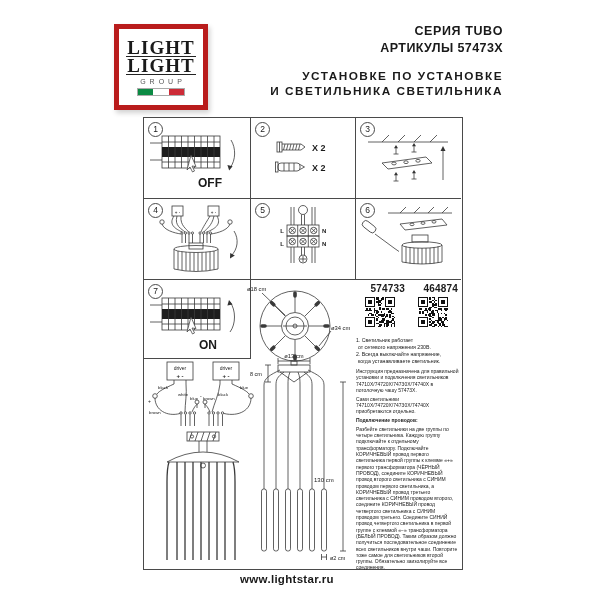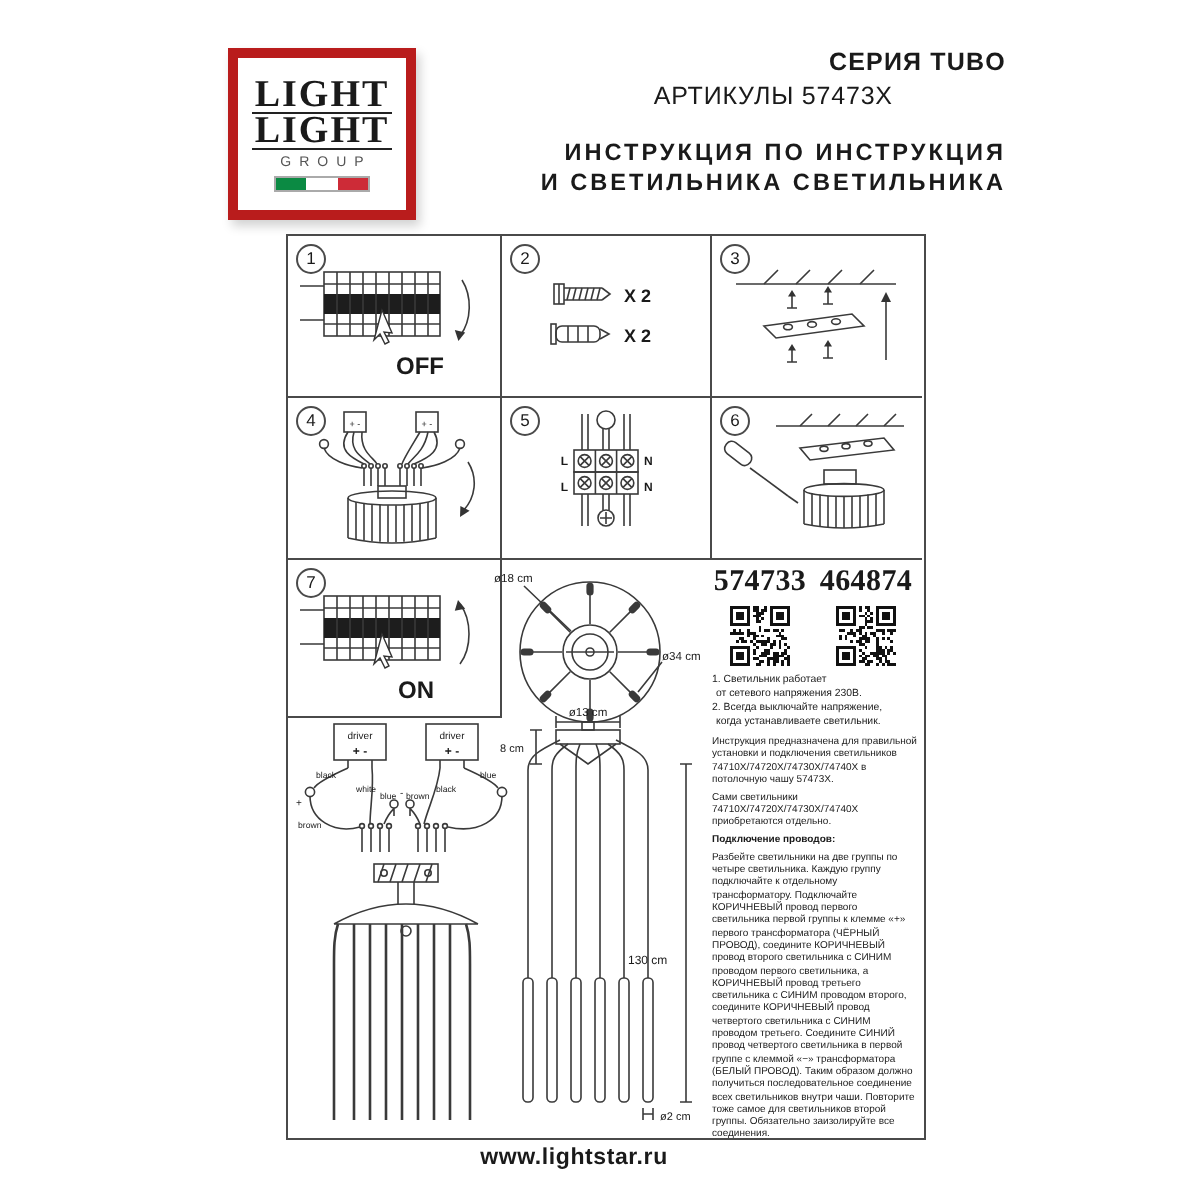--- a/index.html
+++ b/index.html
@@ -8,42 +8,42 @@
   
   .logo{left:114px;top:24px;width:84px;height:76px;border:5px solid #b91c1c;box-shadow:2px 3px 5px rgba(0,0,0,.18);
         display:flex;flex-direction:column;align-items:center;justify-content:center;background:#fff;}
   .logo-word{font-family:"Liberation Serif",serif;font-weight:bold;font-size:19px;letter-spacing:1px;line-height:17px;
              border-bottom:1px solid #222;padding:0 1px;}
   .logo-group{font-size:7px;letter-spacing:4px;color:#555;margin-top:3px;padding-left:4px;}
   .logo-flag{width:46px;height:6px;display:flex;border:1px solid #aaa;margin-top:3px;}
   .logo-flag div{flex:1;}
   .head-right{right:97px;top:24px;text-align:right;}
   .hr-series{font-size:12.5px;font-weight:bold;letter-spacing:.6px;}
-  .hr-articles{font-size:12.5px;font-weight:normal;letter-spacing:.4px;margin-top:3px;text-align:center;}
+  .hr-articles{font-size:12.5px;font-weight:bold;letter-spacing:.4px;margin-top:3px;}
   .hr-title{margin-top:14px;font-size:11.8px;font-weight:bold;letter-spacing:1.5px;line-height:15px;}
   
   .frame{left:143px;top:117px;width:318px;height:451px;border:1px solid #4a4a4a;background:#fff;}
   .cell{position:absolute;box-sizing:border-box;}
   .c1{left:0;top:0;width:107px;height:81px;border-right:1px solid #4a4a4a;border-bottom:1px solid #4a4a4a;}
   .c2{left:107px;top:0;width:105px;height:81px;border-right:1px solid #4a4a4a;border-bottom:1px solid #4a4a4a;}
   .c3{left:212px;top:0;width:105px;height:81px;border-bottom:1px solid #4a4a4a;}
   .c4{left:0;top:81px;width:107px;height:81px;border-right:1px solid #4a4a4a;border-bottom:1px solid #4a4a4a;}
   .c5{left:107px;top:81px;width:105px;height:81px;border-right:1px solid #4a4a4a;border-bottom:1px solid #4a4a4a;}
   .c6{left:212px;top:81px;width:105px;height:81px;border-bottom:1px solid #4a4a4a;}
   .c7{left:0;top:162px;width:107px;height:79px;border-right:1px solid #4a4a4a;border-bottom:1px solid #4a4a4a;}
   .stepnum{position:absolute;left:4px;top:4px;width:13px;height:13px;border:1px solid #4a4a4a;border-radius:50%;
            font-size:8.5px;line-height:13px;text-align:center;background:#fff;z-index:2;}
   .cell svg{position:absolute;left:0;top:0;}
   .ln{fill:none;stroke:#3a3a3a;stroke-width:.8;}
   .tx{fill:#1a1a1a;font-family:"Liberation Sans",sans-serif;}
   
   .topview{left:98px;top:162px;width:122px;height:94px;}
   .qrblock{left:211px;top:165px;width:106px;display:flex;}
   .qr-col{width:50px;margin-right:3px;}
-  .qr-label{font-size:15px;font-weight:bold;text-align:center;letter-spacing:.2px;font-family:Liberation Serif, serif;}
+  .qr-label{font-size:10px;font-weight:bold;text-align:right;letter-spacing:.2px;}
   .qr-svg{width:30px;height:30px;margin:3px auto 0;display:block;shape-rendering:crispEdges;}
   .notes{left:212px;top:219px;width:103px;font-size:5.2px;line-height:7px;}
   .notes .cont{padding-left:2px;}
   .instr{left:212px;top:250px;width:103px;font-size:5px;line-height:6.3px;text-align:left;}
   .instr div{margin-bottom:2.5px;}
   .instr .bold{font-weight:bold;}
   .pendant{left:106px;top:233px;width:106px;height:214px;}
   .wiring{left:3px;top:240px;width:112px;height:205px;}
   
   .footer{left:128px;top:573px;width:318px;text-align:center;font-weight:bold;font-size:11.5px;letter-spacing:.3px;}
@@ -59,21 +59,21 @@
     <div style="background:#0b8a43"></div>
       <div style="background:#fff"></div>
       <div style="background:#cd2b37"></div>
   </div>
 </div>
 
 <div class="abs head-right">
   <div class="hr-series">СЕРИЯ TUBO</div>
   <div class="hr-articles">АРТИКУЛЫ 57473X</div>
   <div class="hr-title">
-    <div>ИНСТРУКЦИЯ ПО ИНСТРУКЦИЯ</div>
+    <div>УСТАНОВКЕ ПО УСТАНОВКЕ</div>
     <div>И СВЕТИЛЬНИКА СВЕТИЛЬНИКА</div>
   </div>
 </div>
 
 <div class="abs frame">
 
   <div class="cell c1">
     <div class="stepnum">1</div>
     <svg width="105" height="79" viewBox="0 0 105 79">
       <path class="ln" d="M6 25 H18 M6 42 H18"></path>

